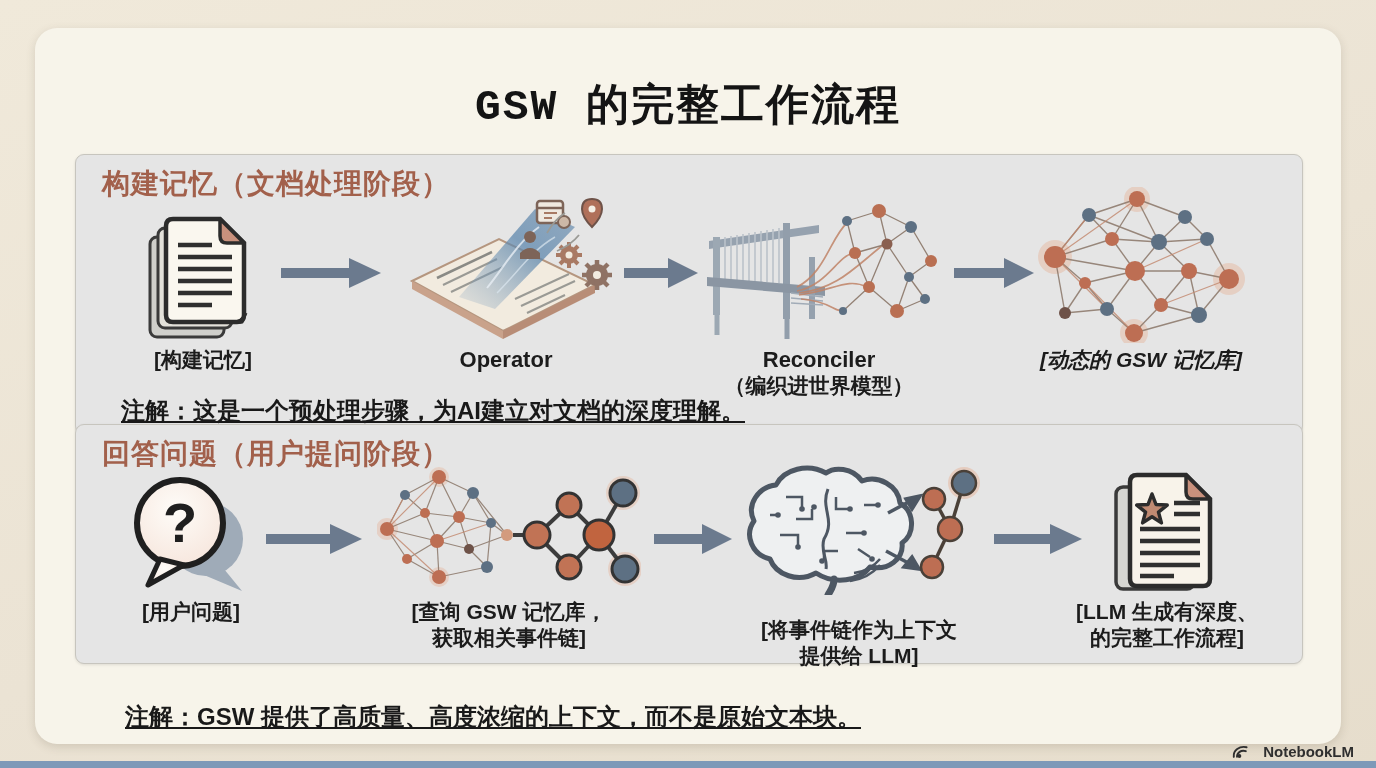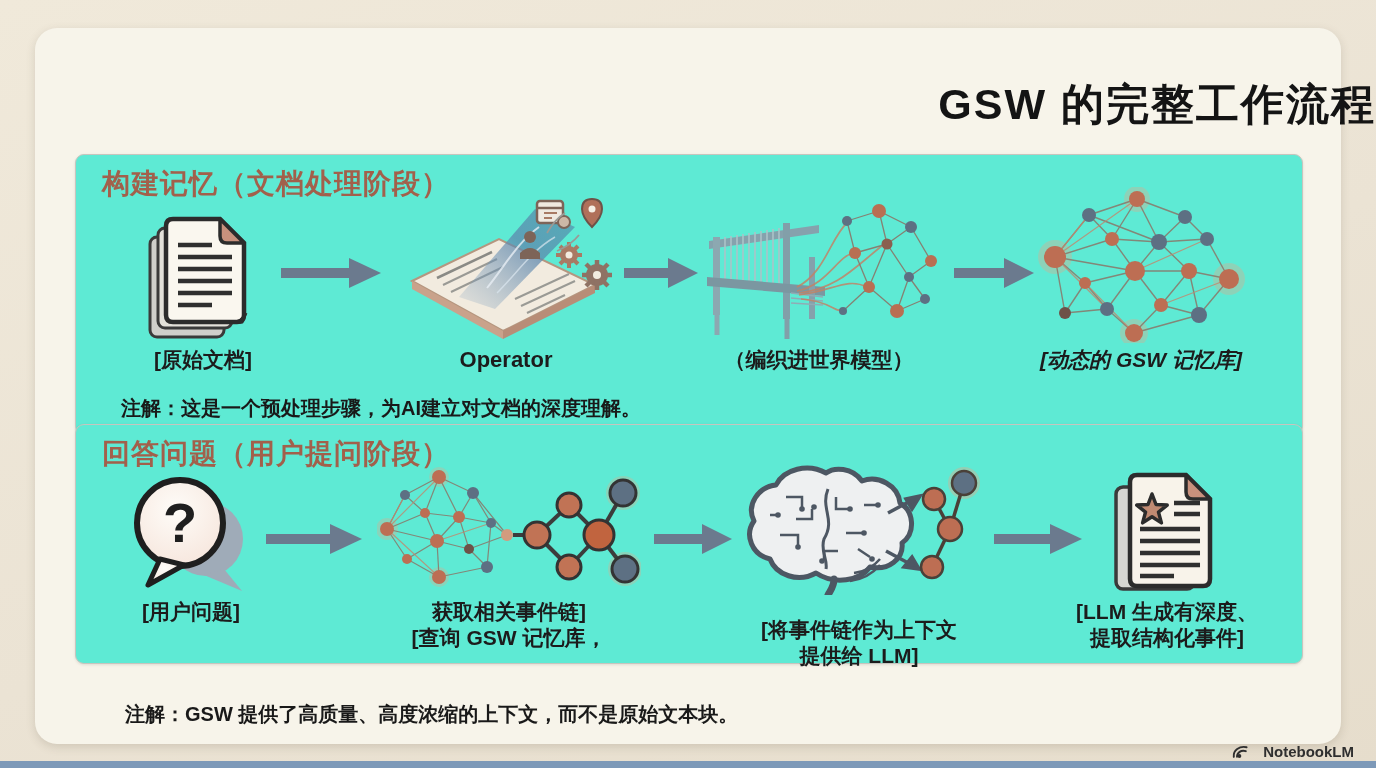--- a/index.html
+++ b/index.html
@@ -8,27 +8,27 @@
     font-family:"Liberation Sans","DejaVu Sans",sans-serif;
     background:linear-gradient(160deg,#f0e9da 0%,#ebe3d4 55%,#e6ddcc 100%);
     position:relative;
   }
   .card{
     position:absolute;left:35px;top:28px;width:1306px;height:716px;
     background:#f7f4ea;border-radius:22px;
     box-shadow:0 3px 10px rgba(90,80,60,0.18);
   }
   .title{
-    position:absolute;left:0;top:76px;width:100%;text-align:right;
-    font-family:Liberation Sans, sans-serif;
+    position:absolute;left:0;top:76px;width:100%;text-align:center;
+    font-family:Liberation Mono, monospace;
     font-size:43px;font-weight:700;color:#141414;letter-spacing:2px;
   }
   .panel{
     position:absolute;left:75px;width:1226px;
-    background:#5eead4;border:1.5px solid #c7c5be;border-radius:9px;
+    background:#e5e5e5;border:1.5px solid #c7c5be;border-radius:9px;
     box-shadow:0 1px 3px rgba(0,0,0,0.10);
   }
   .panel1{top:154px;height:279px;}
   .panel2{top:424px;height:238px;}
   .panel-header{
     position:absolute;left:26px;top:10px;
     font-family:"Liberation Serif","DejaVu Serif",serif;
     font-size:28px;font-weight:700;color:#a2604b;letter-spacing:1px;
   }
   .step{position:absolute;display:flex;flex-direction:column;align-items:center;}
@@ -38,21 +38,21 @@
   .panel2 .step{top:42px;}
   .panel2 .icon-box{height:128px;}
   .step-label{
     margin-top:4px;text-align:center;
     font-size:21px;font-weight:700;color:#1c1c1c;line-height:26px;white-space:nowrap;
   }
   .arrow{position:absolute;}
   .panel1 .arrow{top:100px;}
   .panel2 .arrow{top:96px;}
   .note{
-    position:absolute;font-size:20px;font-weight:700;color:#191919;white-space:nowrap;
+    position:absolute;font-size:24px;font-weight:700;color:#191919;white-space:nowrap;text-decoration:underline;
   }
   .note1{left:45px;top:240px;}
   .note2{left:125px;top:701px;}
   .watermark{
     position:absolute;top:743px;right:22px;display:flex;align-items:center;gap:12px;
     font-size:15px;font-weight:700;color:#2f2f2f;
   }
   .bottom-strip{
     position:absolute;left:0;right:0;bottom:0;height:7px;background:#7d99b8;
   }
@@ -76,21 +76,21 @@
         <path d="M78 4 l24 24 h-17 q-7 0 -7 -7 z" fill="#c9917d" stroke="#2c2c2c" stroke-width="3.5" stroke-linejoin="round"></path>
         <path d="M88 107 q12 1 16 -9 l-4 9 z" fill="#c9917d" stroke="#2c2c2c" stroke-width="3"></path>
         <line x1="36" y1="30" x2="70" y2="30" stroke="#2f2f2f" stroke-width="4.5"></line>
         <line x1="36" y1="42" x2="90" y2="42" stroke="#2f2f2f" stroke-width="4.5"></line>
         <line x1="36" y1="54" x2="90" y2="54" stroke="#2f2f2f" stroke-width="4.5"></line>
         <line x1="36" y1="66" x2="90" y2="66" stroke="#2f2f2f" stroke-width="4.5"></line>
         <line x1="36" y1="78" x2="90" y2="78" stroke="#2f2f2f" stroke-width="4.5"></line>
         <line x1="36" y1="90" x2="70" y2="90" stroke="#2f2f2f" stroke-width="4.5"></line>
       </svg>
     </div>
-    <div class="step-label">[原始文档]</div>
+    <div class="step-label">[构建记忆]</div>
   </div>
 
   <div class="arrow" style="left:205px;">
     <svg width="100" height="36" viewBox="0 0 100 36">
         <rect x="0" y="13" width="72" height="10" fill="#6b7a8e"></rect>
         <polygon points="68,3 100,18 68,33" fill="#6b7a8e"></polygon>
       </svg>
   </div>
 
   <div class="step" style="left:430px;transform:translateX(-50%);">
@@ -230,20 +230,21 @@
         <circle cx="158" cy="56" r="6" fill="#b96f52"></circle>
         <circle cx="190" cy="47" r="5.5" fill="#8a5f4f"></circle>
         <circle cx="212" cy="80" r="5" fill="#5d7083"></circle>
         <circle cx="172" cy="90" r="6" fill="#b96f52"></circle>
         <circle cx="146" cy="114" r="4" fill="#5d7083"></circle>
         <circle cx="200" cy="114" r="7" fill="#b96f52"></circle>
         <circle cx="228" cy="102" r="5" fill="#5d7083"></circle>
       </svg>
     </div>
     <div class="step-label">
+      <span style="display:block;font-size:22px;">Reconciler</span>
       <span style="display:block;">（编织进世界模型）</span>
     </div>
   </div>
 
   <div class="arrow" style="left:878px;">
     <svg width="80" height="36" viewBox="0 0 80 36">
         <rect x="0" y="13" width="54" height="10" fill="#6b7a8e"></rect>
         <polygon points="50,3 80,18 50,33" fill="#6b7a8e"></polygon>
       </svg>
   </div>
@@ -425,22 +426,22 @@
           <circle cx="160" cy="70" r="13" fill="#c17355"></circle>
           <circle cx="192" cy="40" r="12" fill="#c17355"></circle>
           <circle cx="192" cy="102" r="12" fill="#c17355"></circle>
           <circle cx="222" cy="70" r="15" fill="#c1643f"></circle>
           <circle cx="246" cy="28" r="13" fill="#5d7083"></circle>
           <circle cx="248" cy="104" r="13" fill="#5d7083"></circle>
         </g>
       </svg>
     </div>
     <div class="step-label">
+      <span style="display:block;">[查询 GSW 记忆库，</span>
       <span style="display:block;">获取相关事件链]</span>
-      <span style="display:block;">[查询 GSW 记忆库，</span>
     </div>
   </div>
 
   <div class="arrow" style="left:578px;">
     <svg width="78" height="36" viewBox="0 0 78 36">
         <rect x="0" y="13" width="52" height="10" fill="#6b7a8e"></rect>
         <polygon points="48,3 78,18 48,33" fill="#6b7a8e"></polygon>
       </svg>
   </div>
 
@@ -529,21 +530,21 @@
         <line x1="66" y1="43" x2="92" y2="43" stroke="#2f2f2f" stroke-width="4.5"></line>
         <line x1="32" y1="58" x2="92" y2="58" stroke="#2f2f2f" stroke-width="4.5"></line>
         <line x1="32" y1="70" x2="92" y2="70" stroke="#2f2f2f" stroke-width="4.5"></line>
         <line x1="32" y1="82" x2="92" y2="82" stroke="#2f2f2f" stroke-width="4.5"></line>
         <line x1="32" y1="94" x2="92" y2="94" stroke="#2f2f2f" stroke-width="4.5"></line>
         <line x1="32" y1="105" x2="66" y2="105" stroke="#2f2f2f" stroke-width="4.5"></line>
       </svg>
     </div>
     <div class="step-label">
       <span style="display:block;">[LLM 生成有深度、</span>
-      <span style="display:block;">提取结构化事件]</span>
+      <span style="display:block;">的完整工作流程]</span>
     </div>
   </div>
 </div>
 
 <div class="note note2">注解：GSW 提供了高质量、高度浓缩的上下文，而不是原始文本块。</div>
 
 <div class="watermark">
   <svg width="20" height="16" viewBox="0 0 24 20">
     <path d="M3 16 C2 8 10 2 19 4" stroke="#2f2f2f" stroke-width="2.4" fill="none" stroke-linecap="round"></path>
     <path d="M7 16 C7 11 12 7 18 9" stroke="#2f2f2f" stroke-width="2.4" fill="none" stroke-linecap="round"></path>

